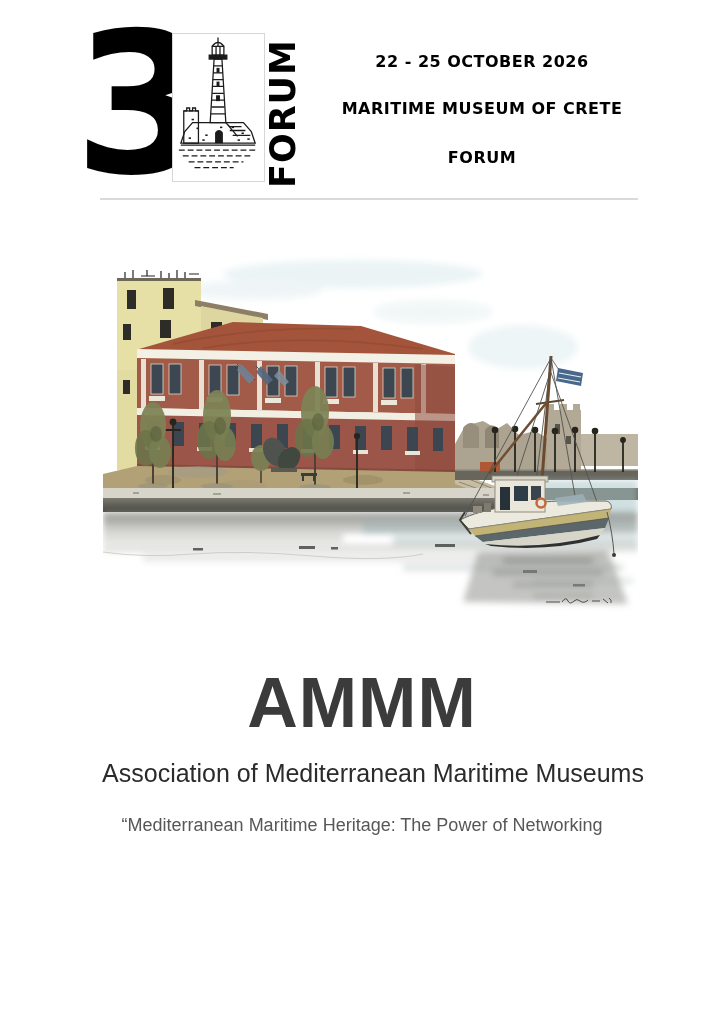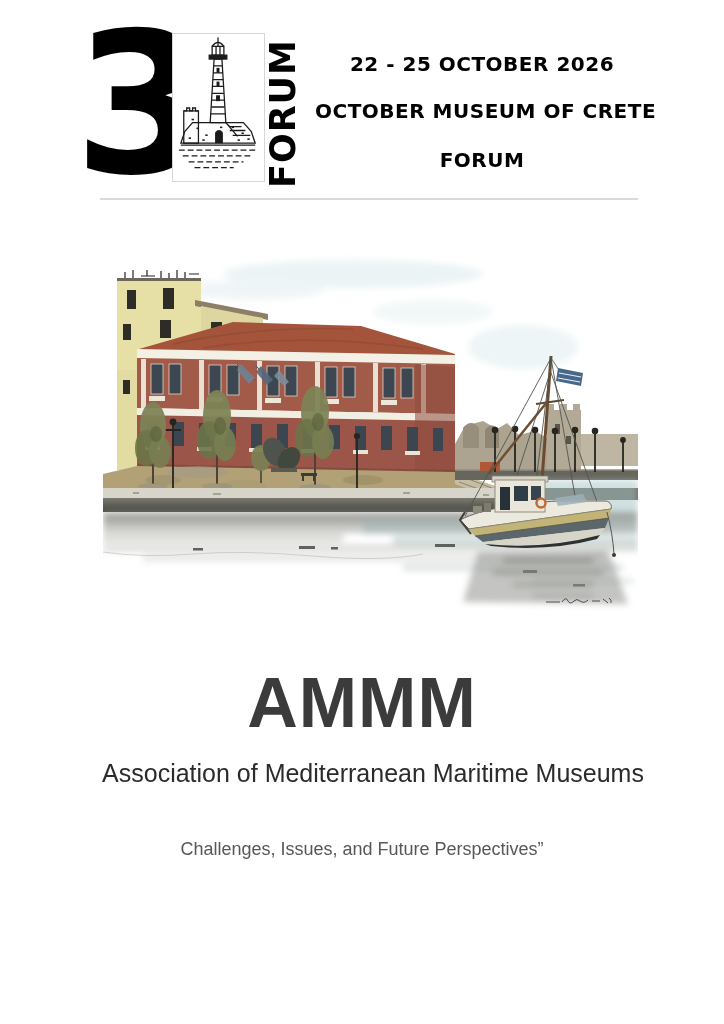--- a/index.html
+++ b/index.html
@@ -20,21 +20,21 @@
   .lh-box svg{display:block;width:100%;height:100%;}
   .forum{
     position:absolute;left:212px;top:94px;width:142px;height:46px;
     transform:rotate(-90deg);
     font-family:"DejaVu Sans",sans-serif;font-weight:bold;
     font-size:35px;line-height:46px;letter-spacing:1px;text-align:center;color:#000;
   }
   .hline{
     position:absolute;left:315px;width:334px;text-align:center;
     font-family:"DejaVu Sans",sans-serif;font-weight:bold;
-    font-size:20px;letter-spacing:.5px;color:#000;white-space:nowrap;
+    font-size:16px;letter-spacing:.5px;color:#000;white-space:nowrap;
   }
   .hl1{top:52px;}
   .hl2{top:99px;}
   .hl3{top:148px;}
   .divider{
     position:absolute;left:100px;top:198px;width:538px;height:2px;background:#dadada;
   }
   
   .artwork{
     position:absolute;left:103px;top:252px;width:535px;height:375px;margin:0;
@@ -94,21 +94,21 @@
           </g>
           <path d="M8 113 H84"></path>
           <path d="M6 118 H87 M10 124 H80 M16 130 H72 M22 136 H62" stroke-dasharray="6 3"></path>
         </g>
       </svg>
     </div>
 
     <div class="forum">FORUM</div>
 
     <div class="hline hl1">22 - 25 OCTOBER 2026</div>
-    <div class="hline hl2">OCTOBER MUSEUM OF CRETE</div>
+    <div class="hline hl2">MARITIME MUSEUM OF CRETE</div>
     <div class="hline hl3">FORUM</div>
   </header>
 
   <div class="divider"></div>
 
   <figure class="artwork">
     <svg viewBox="0 0 535 375">
       <defs>
         <filter id="wash" x="-20%" y="-20%" width="140%" height="140%">
             <feGaussianBlur stdDeviation="1.6"></feGaussianBlur>
@@ -379,18 +379,17 @@
       <g stroke="#4c4c4c" fill="none" stroke-width="1">
         <path d="M443 350 h14 m2 0 q4 -6 6 -1 q2 4 6 0 q3 -3 6 0 q4 3 8 -1 m4 1 h8 m3 -2 l5 4 m1 -5 q3 2 2 5"></path>
       </g>
     </svg>
   </figure>
 
   <main>
     <h1 class="acronym">AMMM</h1>
     <h2 class="assoc">Association of Mediterranean Maritime Museums</h2>
     <p class="quote">
-      <br>
-      <span>Challenges, Issues, and Future Perspectives”</span>
+      <span>“Mediterranean Maritime Heritage: The Power of Networking</span><br>
     </p>
   </main>
 
 </div>
 
 </body></html>

